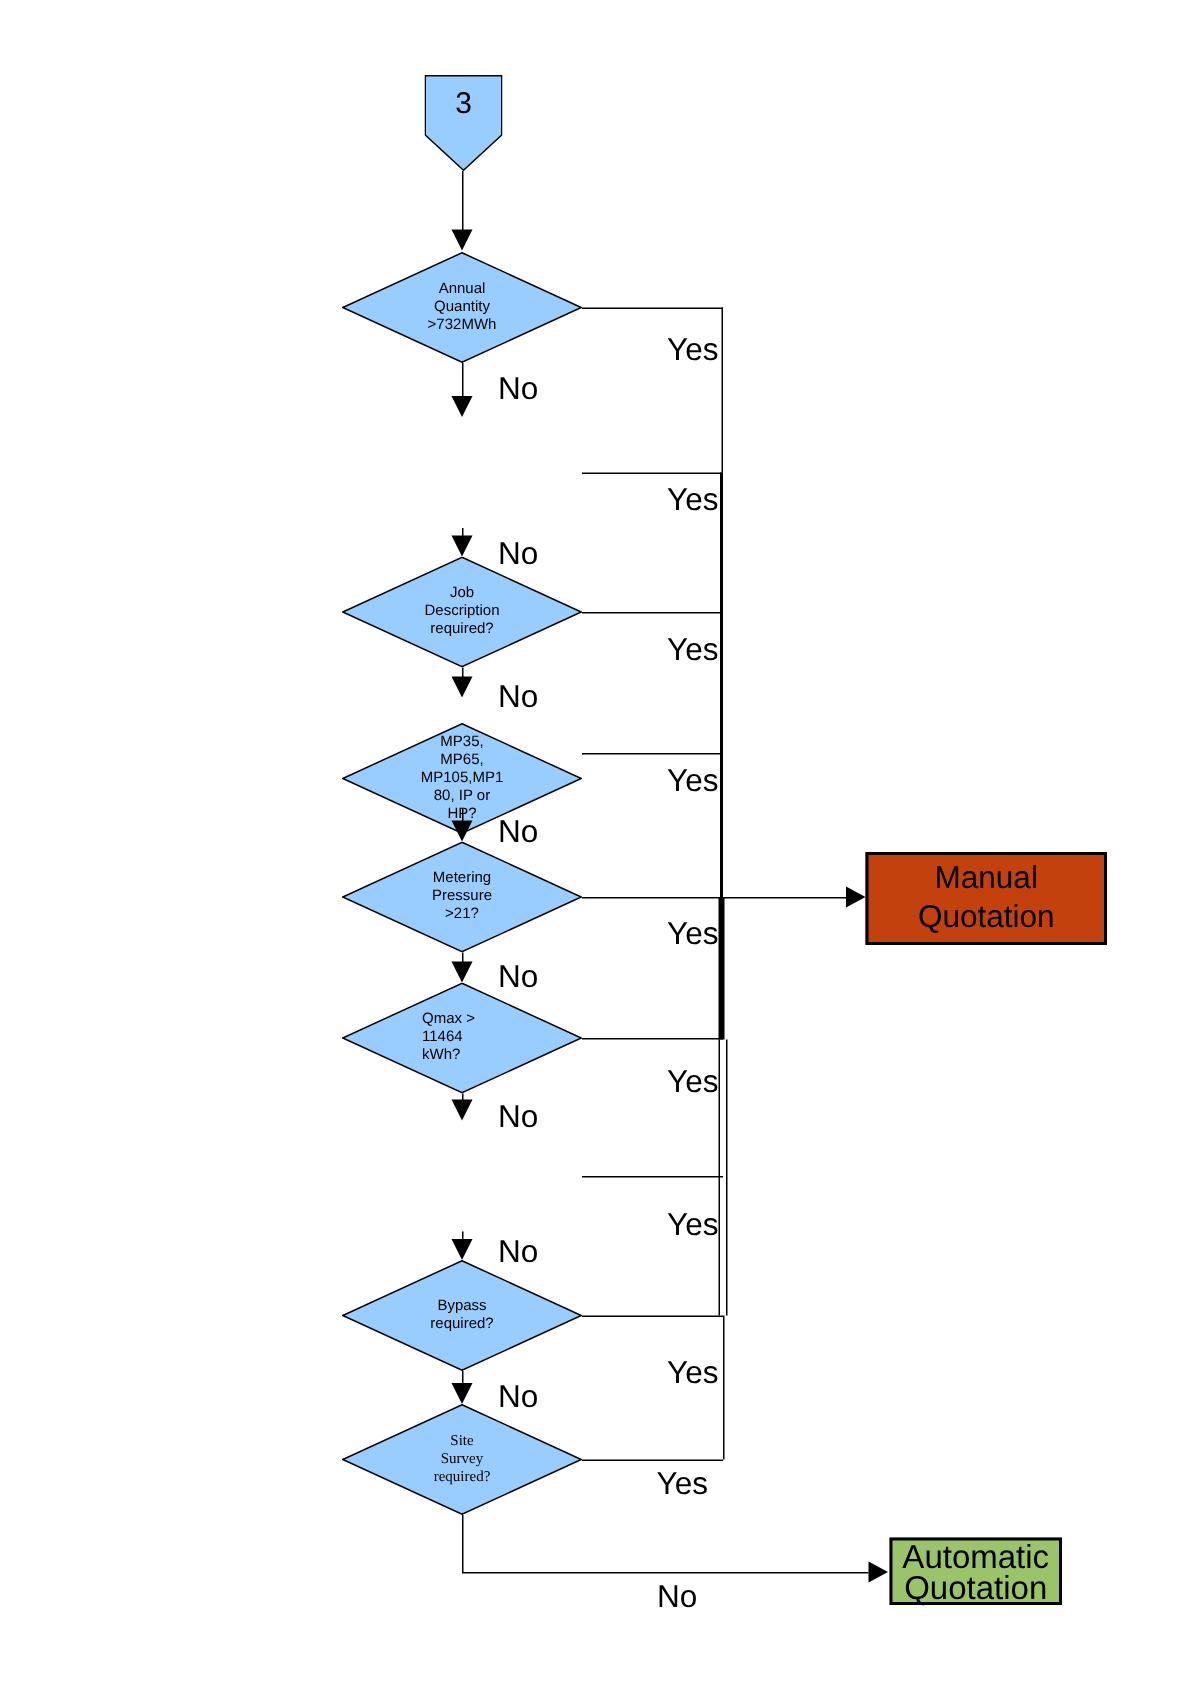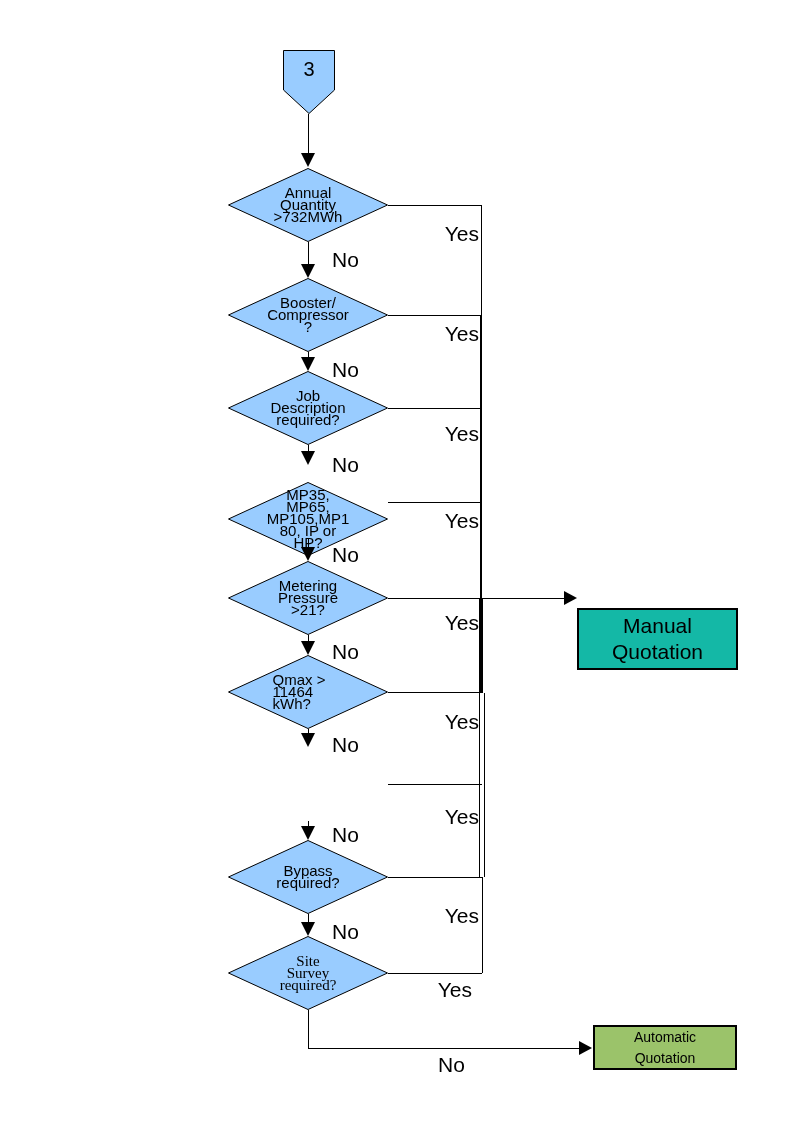--- a/index.html
+++ b/index.html
@@ -11,39 +11,39 @@
   
   .connector{position:absolute;left:283px;top:50px;width:52px;height:64px;}
   .connector svg{position:absolute;left:0;top:0;width:100%;height:100%;}
   .connector .clabel{position:absolute;left:0;top:8px;width:100%;text-align:center;font-size:20px;}
 
   
   .decision{position:absolute;left:228px;width:160px;height:74px;}
   .decision svg{position:absolute;left:0;top:0;width:100%;height:100%;}
   .decision .dlabel{position:absolute;left:0;top:0;width:100%;height:100%;
     display:flex;align-items:center;justify-content:center;
-    text-align:center;font-size:15px;line-height:12px;white-space:pre-line;}
+    text-align:center;font-size:10px;line-height:12px;white-space:pre-line;}
   .decision.align-left .dlabel{text-align:left;transform:translateX(-9px);}
 
   
   .arrow-down{position:absolute;width:0;height:0;
     border-left:7px solid transparent;border-right:7px solid transparent;border-top:14px solid #000;}
   .arrow-right{position:absolute;width:0;height:0;
     border-top:7px solid transparent;border-bottom:7px solid transparent;border-left:13px solid #000;}
 
   
   .edge-label{position:absolute;font-size:21px;line-height:23px;}
   .yes{width:60px;text-align:right;}
 
   
   .outcome{position:absolute;border:2px solid #000;box-sizing:border-box;
     display:flex;align-items:center;justify-content:center;
     text-align:center;white-space:pre-line;}
   .outcome.manual{left:577px;top:568px;width:161px;height:62px;font-size:21px;line-height:26px;}
-  .outcome.automatic{left:593px;top:1025px;width:144px;height:45px;font-size:14px;line-height:21px;}
+  .outcome.automatic{left:593px;top:1025px;width:115px;height:45px;font-size:22px;line-height:21px;}
 </style>
 </head>
 <body>
 
 <div class="canvas">
 
   <div class="connector">
     <svg viewBox="0 0 52 64">
       <polygon points="0.5,0.5 51.5,0.5 51.5,40 26,63.5 0.5,40" fill="#99CCFF" stroke="#000"></polygon>
     </svg>
@@ -53,28 +53,20 @@
   <div class="line" style="left:308px;top:114px;width:1px;height:42px;"></div>
   <div class="arrow-down" style="left:301px;top:153px;"></div>
 
   <div class="decision" style="top:168px;">
     <svg viewBox="0 0 160 74">
         <polygon points="80,0.5 159.5,37 80,73.5 0.5,37" stroke="#000" fill="#99CCFF"></polygon>
       </svg>
     <div class="dlabel">Annual
 Quantity
 &gt;732MWh</div>
-  </div>
-  <div class="decision" style="top:278px;">
-    <svg viewBox="0 0 160 74">
-        <polygon points="80,0.5 159.5,37 80,73.5 0.5,37" stroke="#000" fill="#99CCFF"></polygon>
-      </svg>
-    <div class="dlabel">Booster/
-Compressor
-?</div>
   </div>
   <div class="decision" style="top:371px;">
     <svg viewBox="0 0 160 74">
         <polygon points="80,0.5 159.5,37 80,73.5 0.5,37" stroke="#000" fill="#99CCFF"></polygon>
       </svg>
     <div class="dlabel">Job
 Description
 required?</div>
   </div>
   <div class="decision" style="top:482px;">
@@ -171,18 +163,18 @@
   <div class="edge-label" style="left:332px;top:248px;">No</div>
   <div class="edge-label" style="left:332px;top:358px;">No</div>
   <div class="edge-label" style="left:332px;top:453px;">No</div>
   <div class="edge-label" style="left:332px;top:543px;">No</div>
   <div class="edge-label" style="left:332px;top:640px;">No</div>
   <div class="edge-label" style="left:332px;top:733px;">No</div>
   <div class="edge-label" style="left:332px;top:823px;">No</div>
   <div class="edge-label" style="left:332px;top:920px;">No</div>
   <div class="edge-label" style="left:438px;top:1053px;">No</div>
 
-  <div class="outcome manual" style="background: #14b8a6; margin-top: 40px;">Manual
+  <div class="outcome manual" style="background: #c2410c;">Manual
 Quotation</div>
   <div class="outcome automatic" style="background: rgb(155, 195, 106);">Automatic
 Quotation</div>
 
 </div>
 
 </body></html>

